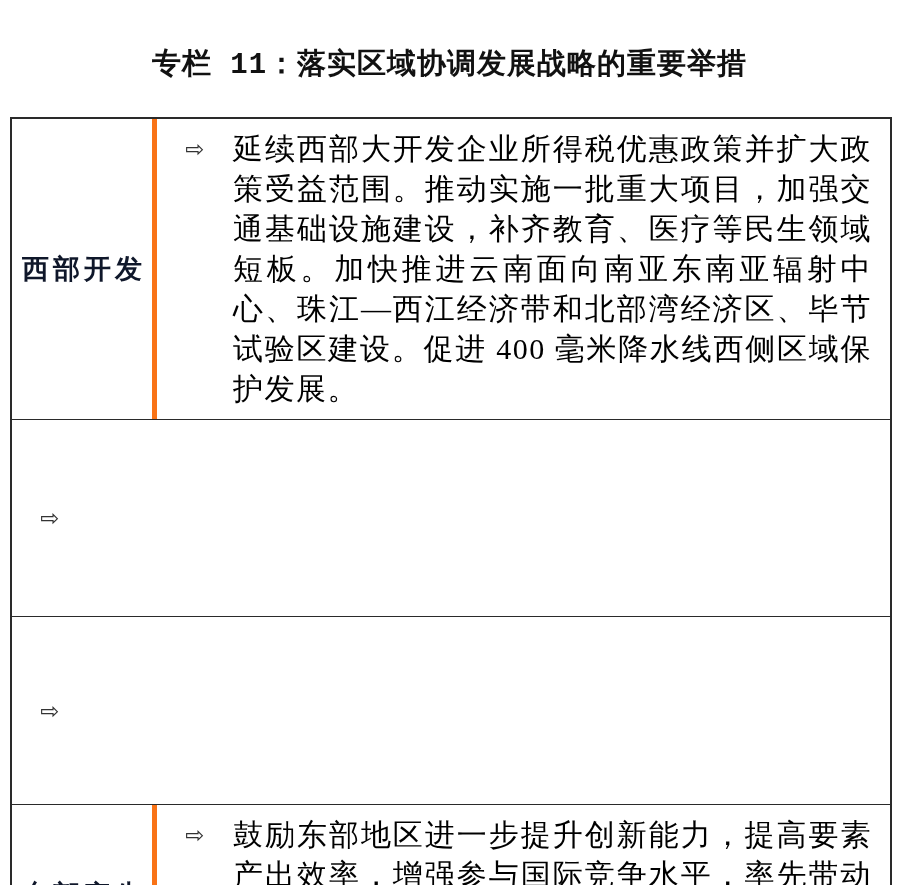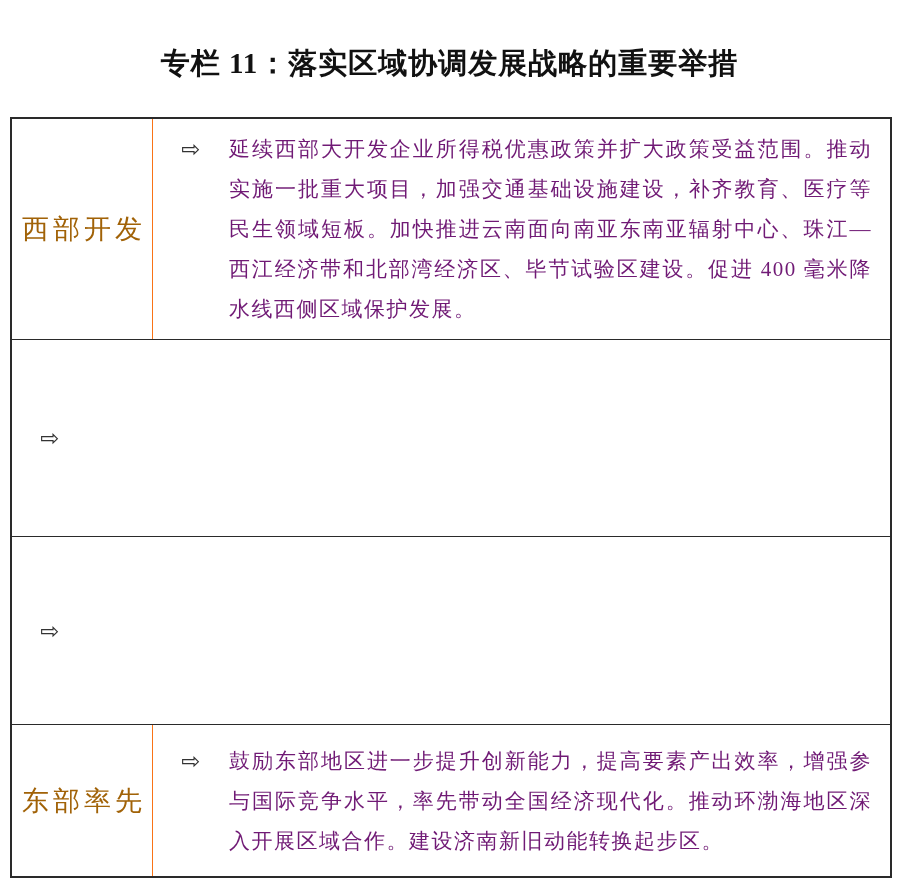--- a/index.html
+++ b/index.html
@@ -12,21 +12,21 @@
     width: 899px;
     height: 885px;
     background: #ffffff;
     overflow: hidden;
     font-family: "Liberation Serif", serif;
   }
   .title {
     margin: 0;
     padding-top: 44px;
     text-align: center;
-    font-family: Liberation Serif, serif;
+    font-family: Liberation Mono, monospace;
     font-weight: bold;
     font-size: 29px;
     letter-spacing: 1px;
     color: #111111;
   }
   .box-table {
     position: absolute;
     left: 10px;
     top: 117px;
     width: 878px;
@@ -39,30 +39,30 @@
     border-top: 1px solid #2a2a2a;
   }
   .row:first-child { border-top: none; }
   .row:nth-child(1) { min-height: 203px; }
   .row:nth-child(2) { min-height: 196px; }
   .row:nth-child(3) { min-height: 187px; }
   .row:nth-child(4) { min-height: 151px; }
   .label-cell {
     flex: 0 0 140px;
     width: 140px;
-    border-right: 1px solid #f97316;
+    border-right: 5px solid #f97316;
     display: flex;
     align-items: center;
     justify-content: center;
     font-family: "Liberation Sans", sans-serif;
-    font-weight: normal;
+    font-weight: bold;
     font-size: 27px;
     letter-spacing: 4px;
     text-indent: 4px;
-    color: #a16207;
+    color: #0f172a;
     white-space: nowrap;
   }
   .content-cell {
     flex: 1;
     display: flex;
     align-items: center;
     padding: 10px 18px 10px 0;
     box-sizing: border-box;
   }
   .entry {
@@ -74,24 +74,24 @@
     flex: 0 0 76px;
     text-align: center;
     font-family: "DejaVu Sans", sans-serif;
     font-size: 23px;
     line-height: 40px;
     color: #333333;
     user-select: none;
   }
   .text {
     flex: 1;
-    font-size: 21px;
+    font-size: 30px;
     line-height: 40px;
     letter-spacing: 1.5px;
-    color: #701a75;
+    color: #000000;
     text-align: justify;
     text-justify: inter-character;
   }
 </style>
 </head>
 <body>
 
 <div class="page">
 
   <h1 class="title">专栏 11：落实区域协调发展战略的重要举措</h1>

